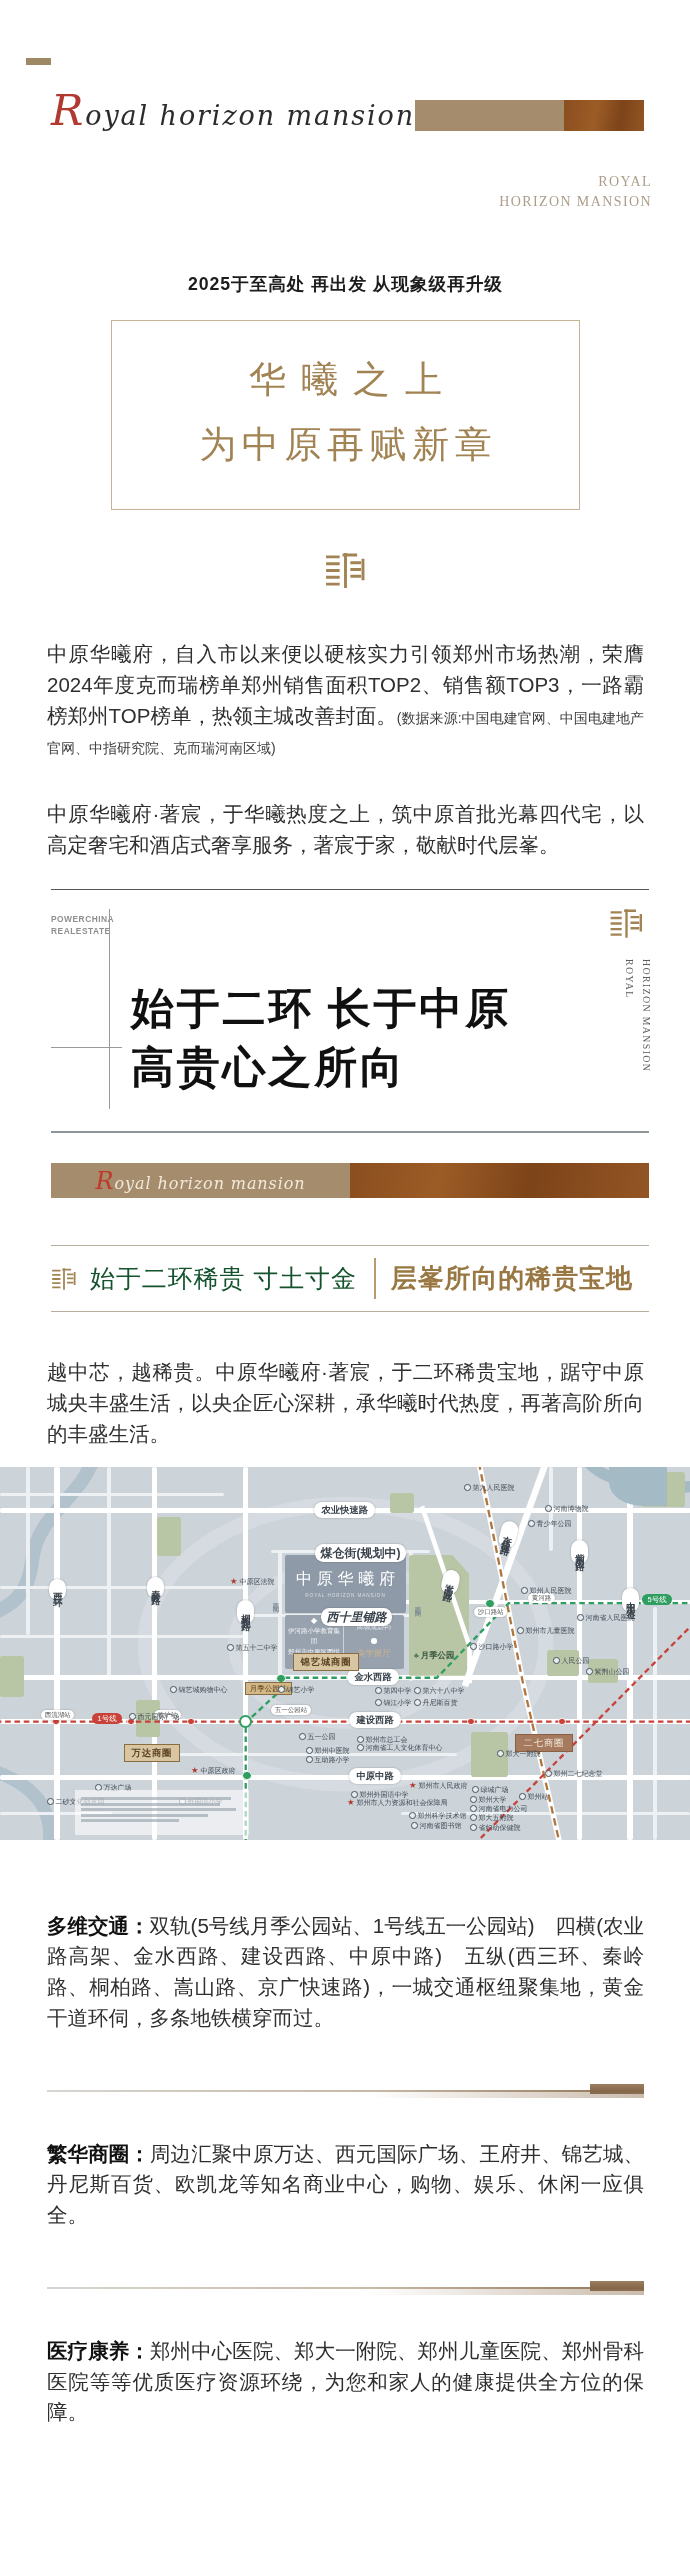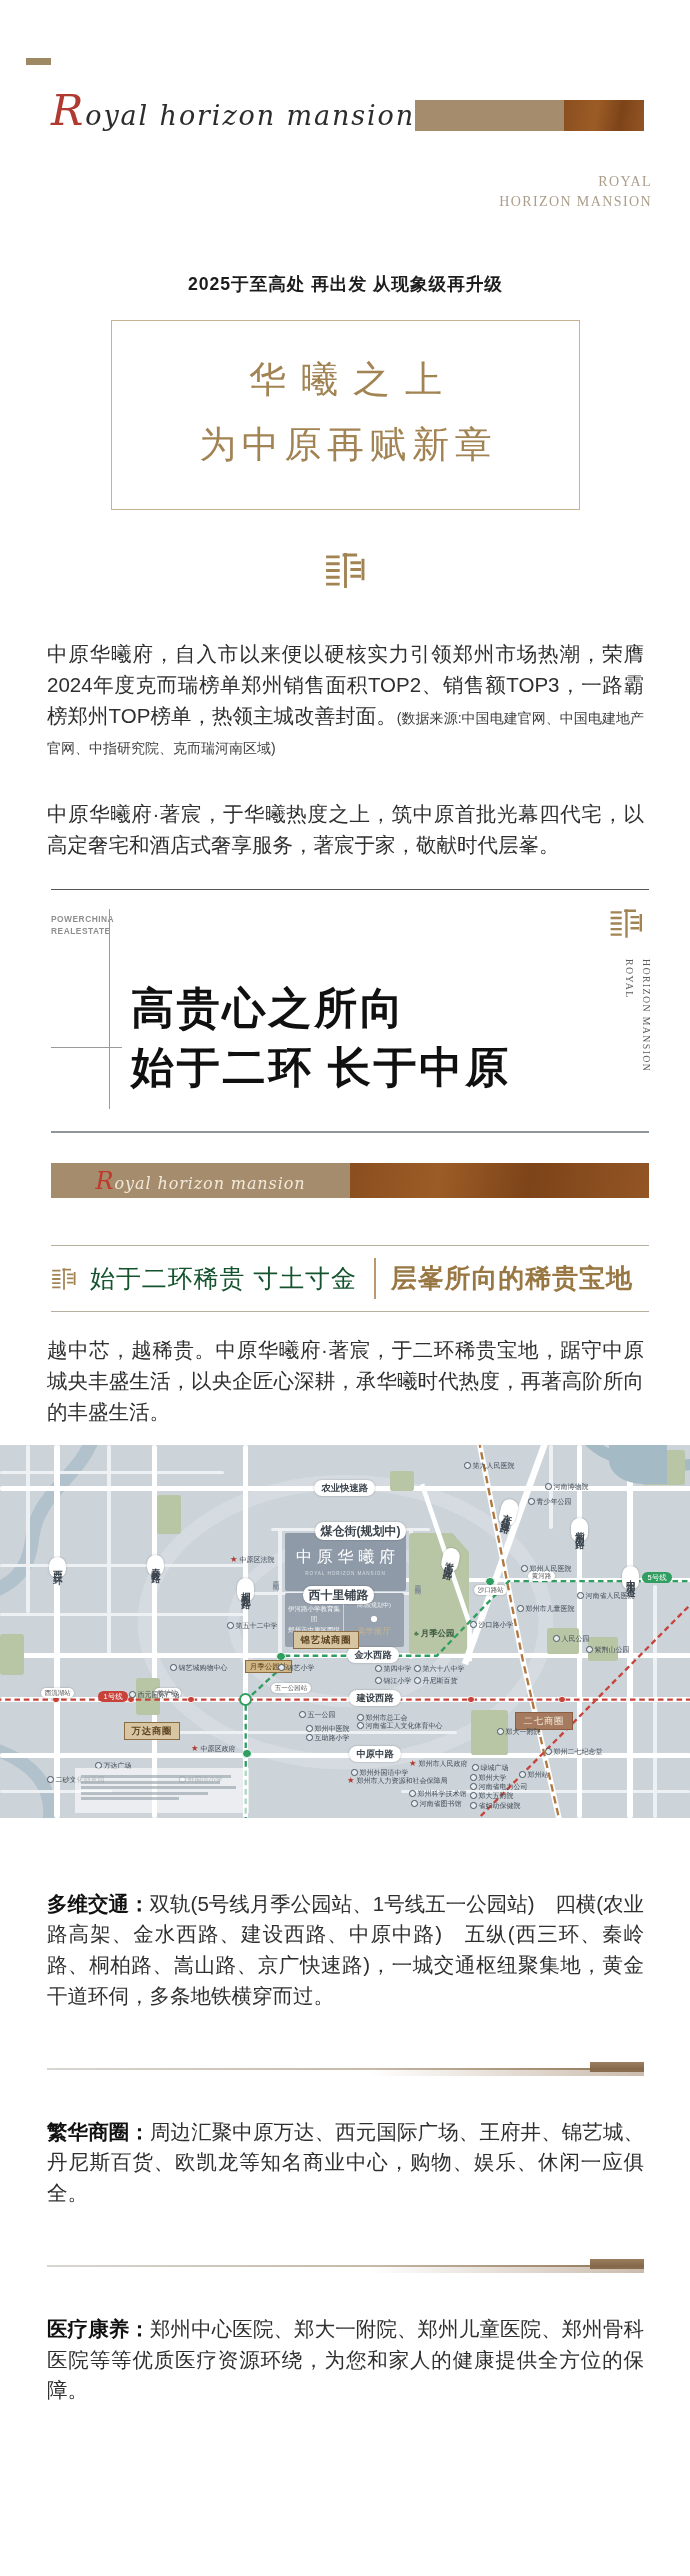--- a/index.html
+++ b/index.html
@@ -168,22 +168,22 @@
   <div class="topline"></div>
 
   <div class="pc-block">
     <div class="pc-brand">
       <div>POWERCHINA</div>
       <div>REALESTATE</div>
     </div>
     <div class="pc-vline"></div>
     <div class="pc-hline"></div>
     <div class="headline">
+      <div>始于二环 长于中原</div>
       <div>高贵心之所向</div>
-      <div>始于二环 长于中原</div>
     </div>
     <svg class="feat-logo" width="35" height="33" viewBox="0 0 44 40">
         <use href="#seal"></use>
       </svg>
     <div class="en-vert">
       <div>ROYAL</div>
       <div>HORIZON MANSION</div>
     </div>
   </div>
 
@@ -198,21 +198,21 @@
 
   <div class="locheader">
     <svg width="26" height="24" viewBox="0 0 44 40">
         <use href="#seal"></use>
       </svg>
     <div class="ltitle">始于二环稀贵 寸土寸金</div>
     <div class="vdiv"></div>
     <div class="rtitle">层峯所向的稀贵宝地</div>
   </div>
 
-  <p class="para" style="margin-top:23px;">越中芯，越稀贵。中原华曦府·著宸，于二环稀贵宝地，踞守中原城央丰盛生活，以央企匠心深耕，承华曦时代热度，再著高阶所向的丰盛生活。</p>
+  <p class="para" style="margin-top:45px;">越中芯，越稀贵。中原华曦府·著宸，于二环稀贵宝地，踞守中原城央丰盛生活，以央企匠心深耕，承华曦时代热度，再著高阶所向的丰盛生活。</p>
 
   <div class="map">
     <svg class="under" width="691" height="373" viewBox="0 0 740 400">
       <ellipse cx="370" cy="190" rx="215" ry="150" fill="none" stroke="#dde4e9" stroke-width="16" opacity="0.5"></ellipse>
       <ellipse cx="370" cy="190" rx="120" ry="85" fill="none" stroke="#e3e9ee" stroke-width="12" opacity="0.4"></ellipse>
       <path d="M100,-10 C85,35 40,50 34,100 C30,140 8,150 -10,158" fill="none" stroke="#b2c2cc" stroke-width="15"></path>
       <path d="M-10,325 C30,338 58,362 52,405" fill="none" stroke="#b2c2cc" stroke-width="14"></path>
       <path d="M628,-8 C648,18 700,26 748,20" fill="none" stroke="#a4bbc6" stroke-width="12"></path>
     </svg>
 
@@ -293,35 +293,35 @@
         <div class="dot dr" style="left: 187px; top: 251px;"></div>
         <div class="dot dr" style="left: 392px; top: 251px;"></div>
         <div class="dot dr" style="left: 467px; top: 251px;"></div>
         <div class="dot dr" style="left: 558px; top: 251px;"></div>
       </div>
 
     <div>
 
     <div class="mlabel pill" style="left: 314px; top: 35px;">农业快速路</div>
         <div class="mlabel pill pill-sm" style="left: 315px; top: 77px;">煤仓街(规划中)</div>
-        <div class="mlabel pill pill-sm" style="left: 303px; top: 141px;">西十里铺路</div>
+        <div class="mlabel pill pill-sm" style="left: 321px; top: 141px; font-style: italic;">西十里铺路</div>
         <div class="mlabel pill" style="left: 347px; top: 202px;">金水西路</div>
         <div class="mlabel pill" style="left: 349px; top: 245px;">建设西路</div>
         <div class="mlabel pill" style="left: 349px; top: 301px;">中原中路</div>
         <div class="mlabel pill pill-xs" style="left: 528px; top: 126px;">黄河路</div>
         <div class="mlabel vpill" style="left: 49px; top: 112px;">西三环</div>
         <div class="mlabel vpill" style="left: 147px; top: 110px;">秦岭路</div>
         <div class="mlabel vpill" style="left: 237px; top: 133px;">桐柏北路</div>
         <div class="mlabel vpill" style="left: 571px; top: 73px;">紫荆山路</div>
         <div class="mlabel vpill" style="left: 622px; top: 121px;">中州大道</div>
         <div class="mlabel vpill" style="left: 500px; top: 54px; transform: rotate(14deg);">京广快速路</div>
         <div class="mlabel vpill" style="left: 442px; top: 103px; transform: rotate(13deg);">嵩山北路</div>
         <div class="mlabel vtext" style="left: 271px; top: 131px;">西站北街</div>
         <div class="mlabel vtext" style="left: 413px; top: 135px;">西站东街</div>
-        <div class="mlabel pill-red" style="left: 98px; top: 246px;">1号线</div>
+        <div class="mlabel pill-red" style="left: 92px; top: 246px;">1号线</div>
         <div class="mlabel pill-green" style="left: 642px; top: 127px;">5号线</div>
         <div class="mlabel pill pill-xs" style="left: 41px; top: 243px;">西流湖站</div>
         <div class="mlabel pill pill-xs" style="left: 154px; top: 243px;">铁炉站</div>
         <div class="mlabel pill pill-xs" style="left: 271px; top: 238px;">五一公园站</div>
         <div class="mlabel pill pill-xs" style="left: 474px; top: 140px;">沙口路站</div>
         <div class="mlabel stationbox" style="left: 245px; top: 215px;">月季公园站</div>
         <div class="mlabel tanbox" style="left: 293px; top: 186px;">锦艺城商圈</div>
         <div class="mlabel tanbox" style="left: 124px; top: 277px;">万达商圈</div>
         <div class="mlabel brownbox" style="left: 515px; top: 267px;">二七商圈</div>
         <div class="mlabel parklab" style="left: 414px; top: 183px;">月季公园</div>

